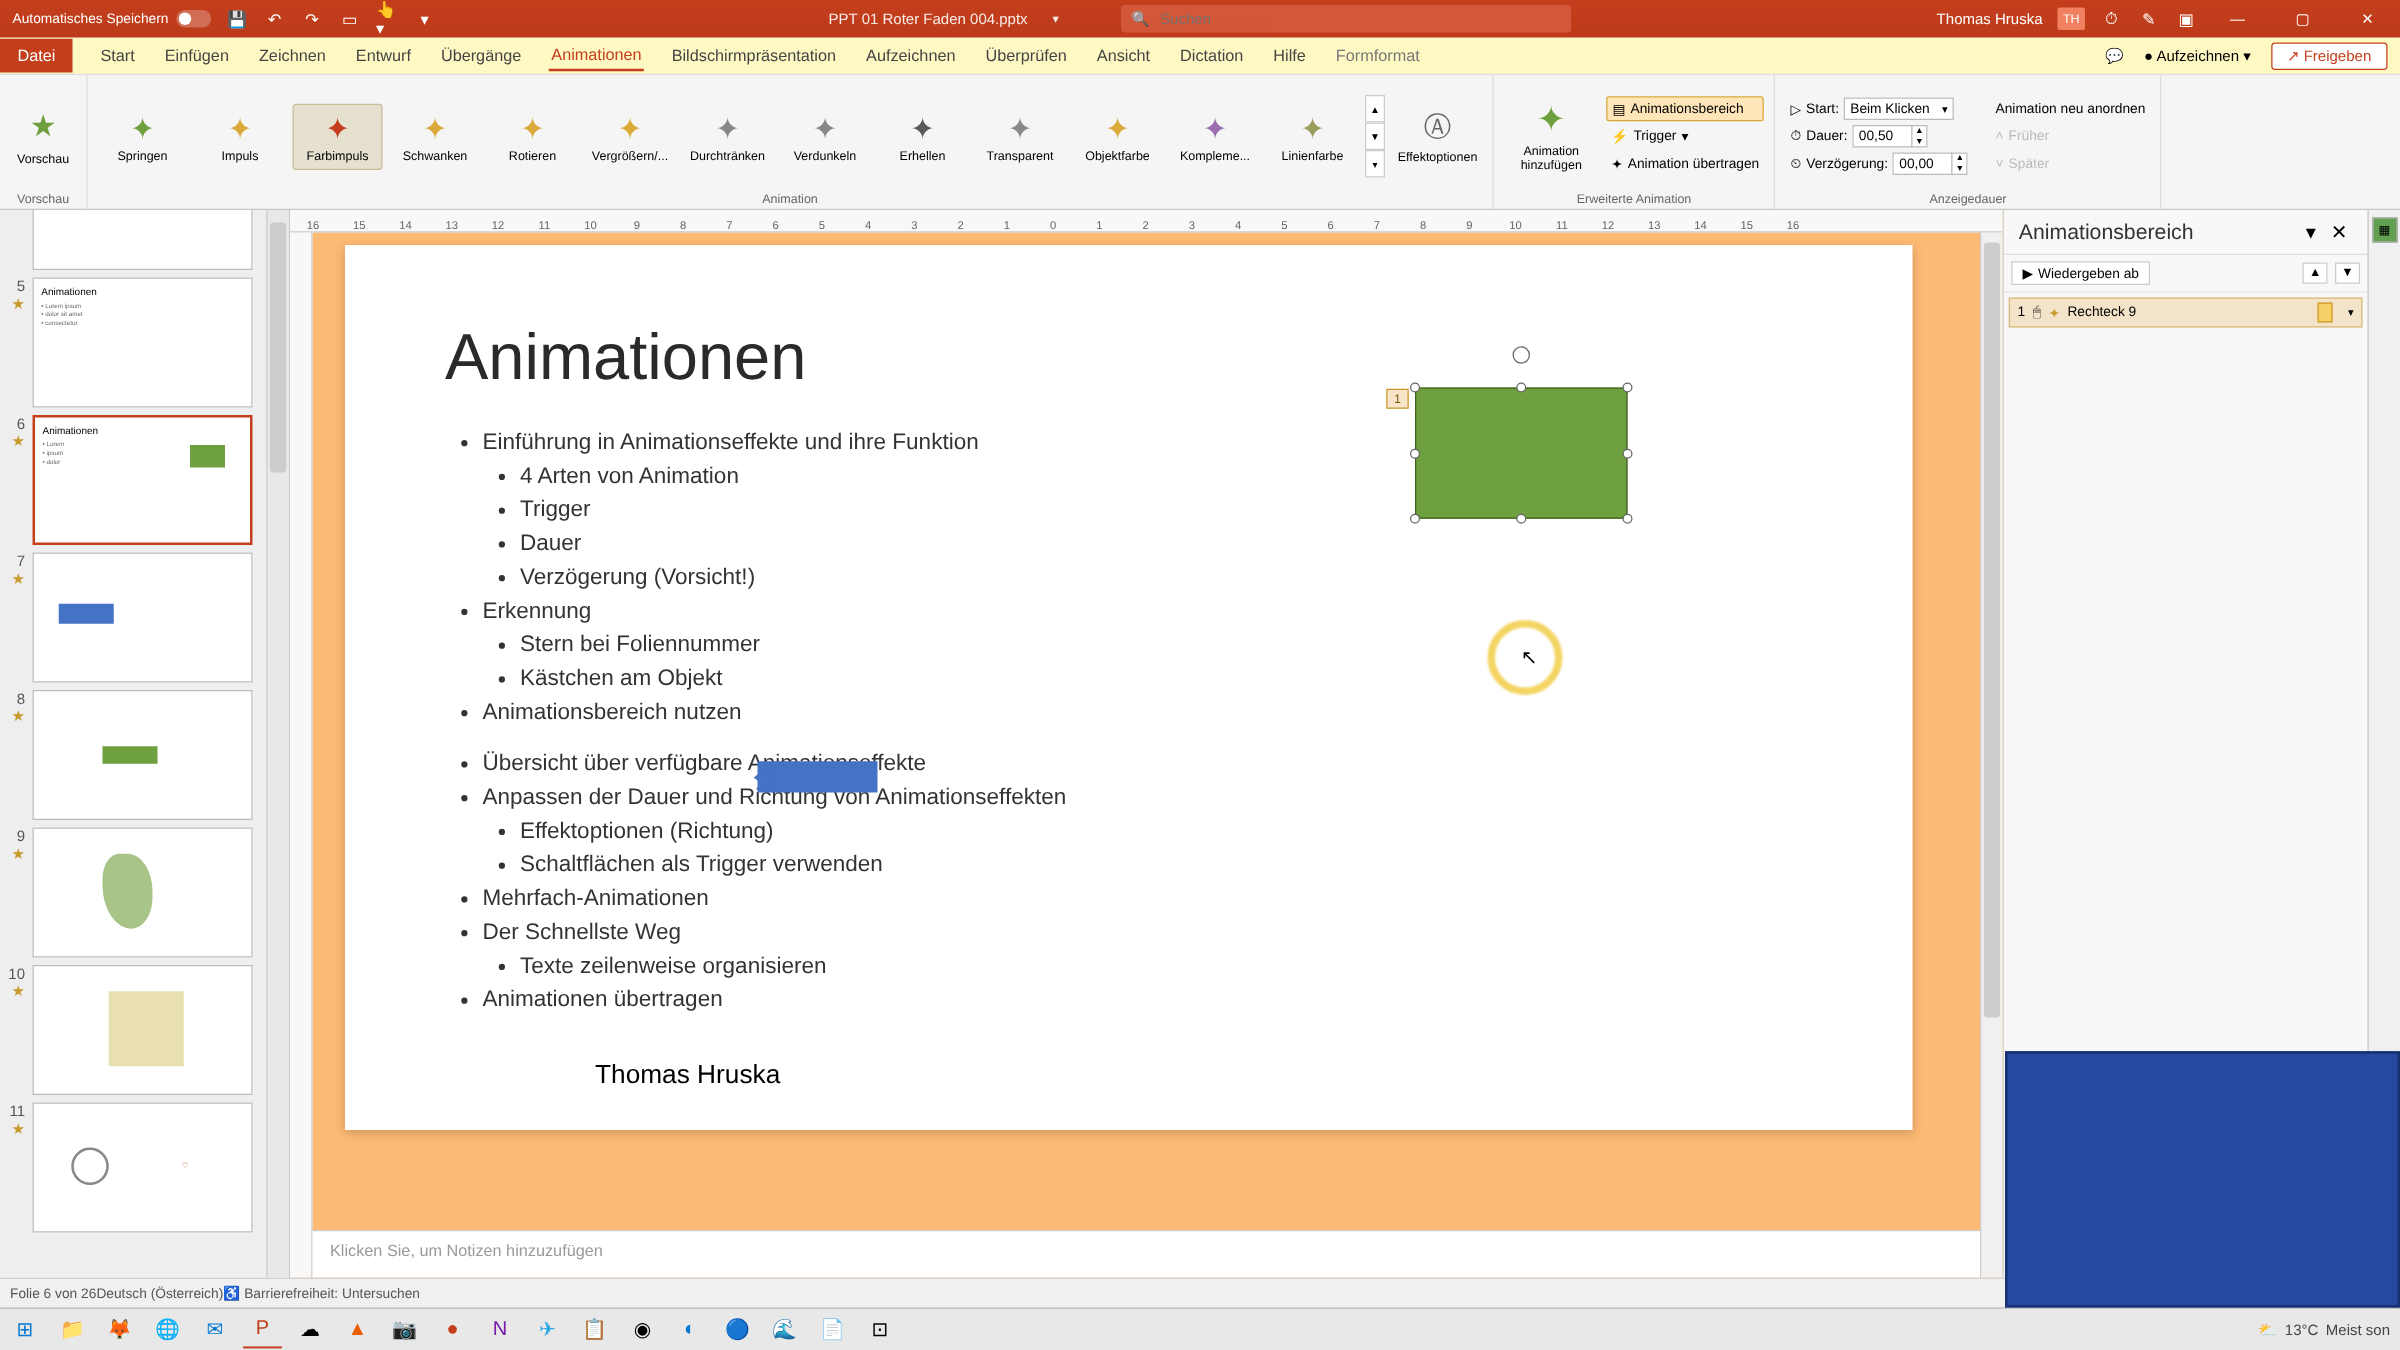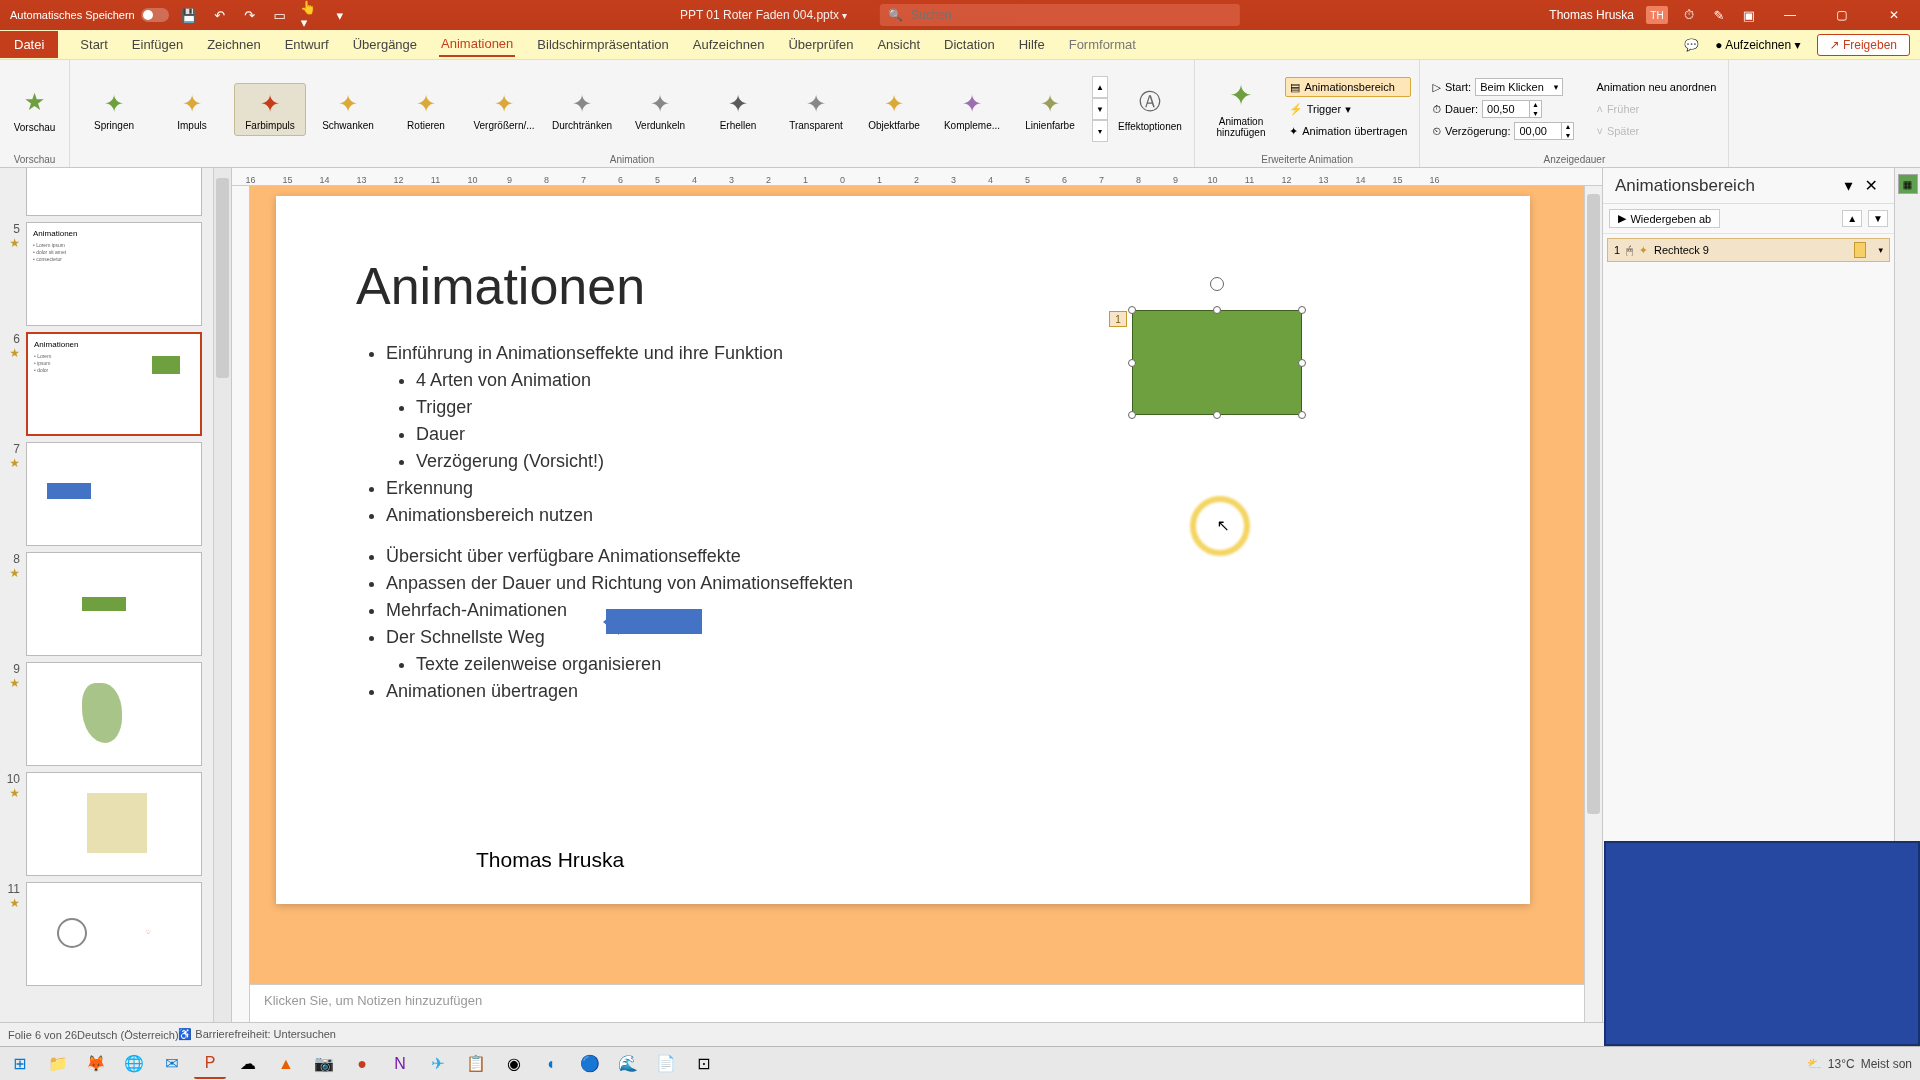--- a/index.html
+++ b/index.html
@@ -5,21 +5,21 @@
 * { margin: 0; padding: 0; box-sizing: border-box; font-family: "Segoe UI", Arial, sans-serif; }
 body { background: #f0f0f0; width: 1920px; height: 1080px; overflow: hidden; position: relative; }
 
 
 .title-bar { height: 30px; background: linear-gradient(to bottom, #c43e1c, #bd3b1a); display: flex; align-items: center; color: #fff; font-size: 12px; position: relative; }
 .title-left { display: flex; align-items: center; gap: 12px; padding-left: 10px; }
 .autosave { display: flex; align-items: center; gap: 6px; font-size: 11px; }
 .toggle-off { width: 28px; height: 14px; border-radius: 7px; background: rgba(255,255,255,.25); position: relative; }
 .toggle-off::after { content: ""; width: 10px; height: 10px; border-radius: 50%; background: #fff; position: absolute; top: 2px; left: 2px; }
 .qat-item { width: 18px; height: 18px; display: flex; align-items: center; justify-content: center; font-size: 13px; color: #fff; cursor: pointer; }
-.title-center { position: absolute; left: 50%; transform: translateX(-50%); color: #fff; opacity: .9; display: flex; align-items: center; gap: 3px; }
+.title-center { position: absolute; left: 50%; transform: translateX(-50%); color: #fff; opacity: .9; display: flex; align-items: center; gap: 20px; }
 .search-box { margin-left: 30px; width: 360px; height: 22px; background: #d55a3c; border-radius: 3px; display: flex; align-items: center; padding: 0 8px; gap: 8px; }
 .title-right { margin-left: auto; display: flex; align-items: center; gap: 12px; padding-right: 6px; }
 .win-btn { width: 40px; height: 30px; display: flex; align-items: center; justify-content: center; font-size: 12px; }
 .user-badge { background: #f08060; color: #fff; width: 22px; height: 18px; font-size: 10px; border-radius: 2px; display: flex; align-items: center; justify-content: center; }
 
 
 .tab-strip { height: 30px; background: #fef9c3; display: flex; align-items: center; padding: 0 10px; gap: 20px; border-bottom: 1px solid #ddd; }
 .tab { font-size: 13px; padding: 4px 2px; cursor: pointer; color: #444; }
 .tab.file { background: #c43e1c; color: #fff; padding: 6px 14px; margin-left: -10px; }
 .tab.active { color: #c43e1c; border-bottom: 2px solid #c43e1c; }
@@ -434,23 +434,31 @@
       <div class="slide-title">Animationen</div>
       <ul class="bullets">
         <li>Einführung in Animationseffekte und ihre Funktion</li>
         <ul>
           <li>4 Arten von Animation</li>
           <li>Trigger</li>
           <li>Dauer</li>
           <li>Verzögerung (Vorsicht!)</li>
         </ul>
         <li>Erkennung</li>
+        <ul>
+          <li>Stern bei Foliennummer</li>
+          <li>Kästchen am Objekt</li>
+        </ul>
         <li>Animationsbereich nutzen</li>
         <li style="margin-top:14px">Übersicht über verfügbare Animationseffekte</li>
         <li>Anpassen der Dauer und Richtung von Animationseffekten</li>
+        <ul>
+          <li>Effektoptionen (Richtung)</li>
+          <li>Schaltflächen als Trigger verwenden</li>
+        </ul>
         <li>Mehrfach-Animationen</li>
         <li>Der Schnellste Weg</li>
         <ul>
           <li>Texte zeilenweise organisieren</li>
         </ul>
         <li>Animationen übertragen</li>
       </ul>
       <div class="footer-name">Thomas Hruska</div>
 
       <div class="green-rect">

